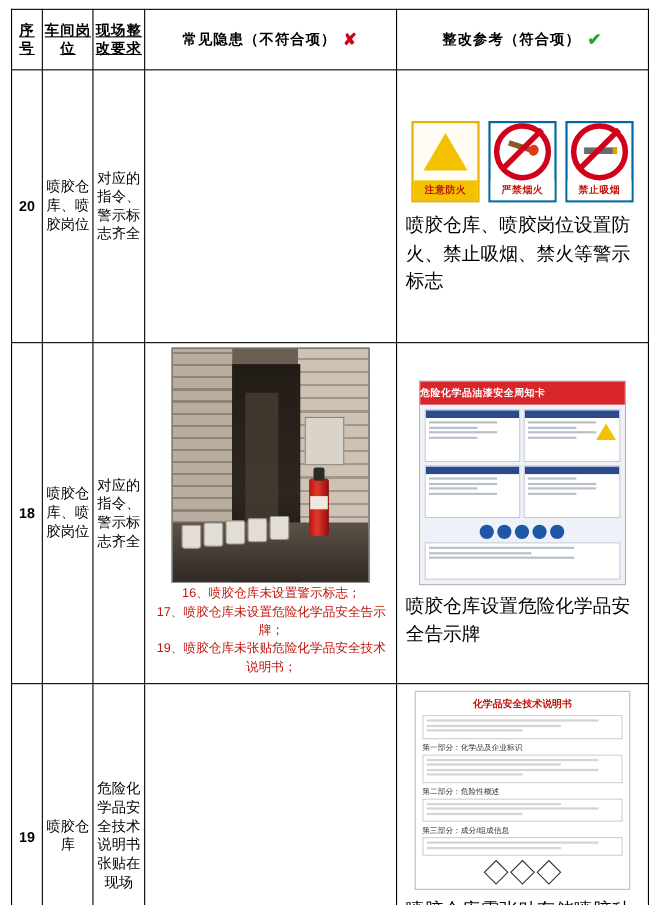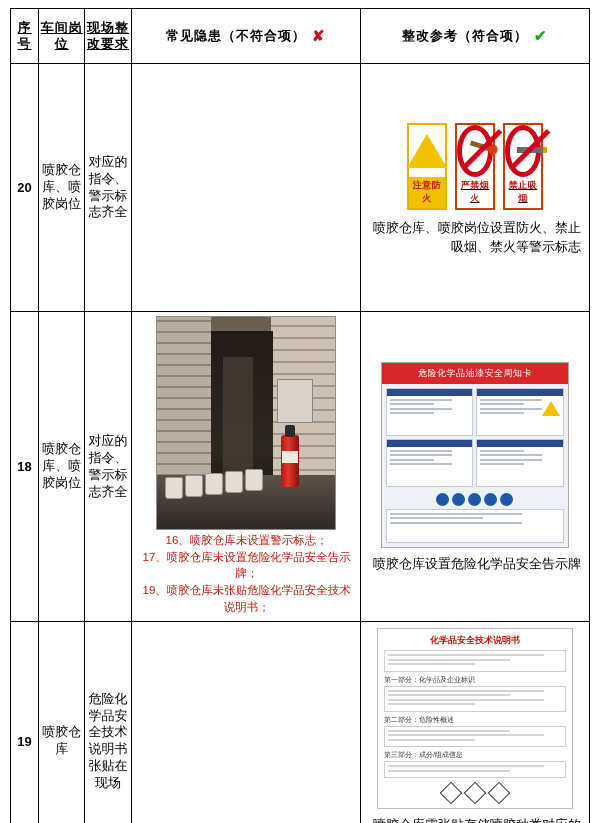--- a/index.html
+++ b/index.html
@@ -62,23 +62,23 @@
     font-size: 13px;
     font-weight: bold;
   }
   .cellwrap {
     position: relative;
     width: 100%;
     height: 100%;
     box-sizing: border-box;
   }
   .cap {
-    font-size: 13px;
+    font-size: 17px;
     line-height: 1.5;
-    text-align: right;
+    text-align: left;
     padding: 4px 8px 6px 8px;
     color: #000;
   }
   .red-notes {
     color: #c0160c;
     font-size: 11.5px;
     line-height: 1.45;
     text-align: center;
     padding: 2px 6px 6px 8px;
   }
@@ -90,21 +90,21 @@
   }
 
   
   .signs {
     display: flex;
     justify-content: center;
     gap: 8px;
     padding: 10px 6px 4px 6px;
   }
   .sign {
-    width: 40px;
+    width: 62px;
     box-sizing: border-box;
     background: #fff;
     border: 1px solid #cfcfcf;
   }
   .sign-y {
     border: 2px solid #e8b000;
     background: #fffdf3;
   }
   .sign-top {
     height: 52px;
@@ -141,22 +141,21 @@
   .sign-label {
     text-align: center;
     font-size: 9px;
     font-weight: bold;
     padding: 2px 0 3px 0;
     letter-spacing: 0.5px;
   }
   .lbl-y { background: #f2c200; color: #c0160c; }
   .lbl-r { background: #ffffff; color: #c0160c; }
   .sign-r {
-    border: 2px solid #c2410c;
-    text-decoration: underline;
+    border: 2px solid #0369a1;
   }
   .prohibit {
     width: 42px;
     height: 42px;
     border: 5px solid #d0021b;
     border-radius: 50%;
     position: relative;
     background: #fff;
   }
   .prohibit .bar {
@@ -284,22 +283,22 @@
   .notice {
     width: 186px;
     margin: 8px auto 2px auto;
     border: 1px solid #a9a9a9;
     background: #fdfdfd;
   }
   .notice-title {
     background: #d8262a;
     color: #fff;
     font-size: 9px;
-    font-weight: normal;
-    text-align: center;
+    font-weight: bold;
+    text-align: left;
     padding: 4px 0;
     letter-spacing: .5px;
   }
   .notice-body {
     padding: 4px;
     background: #eef2f8;
   }
   .nb-row {
     display: flex;
     gap: 3px;

